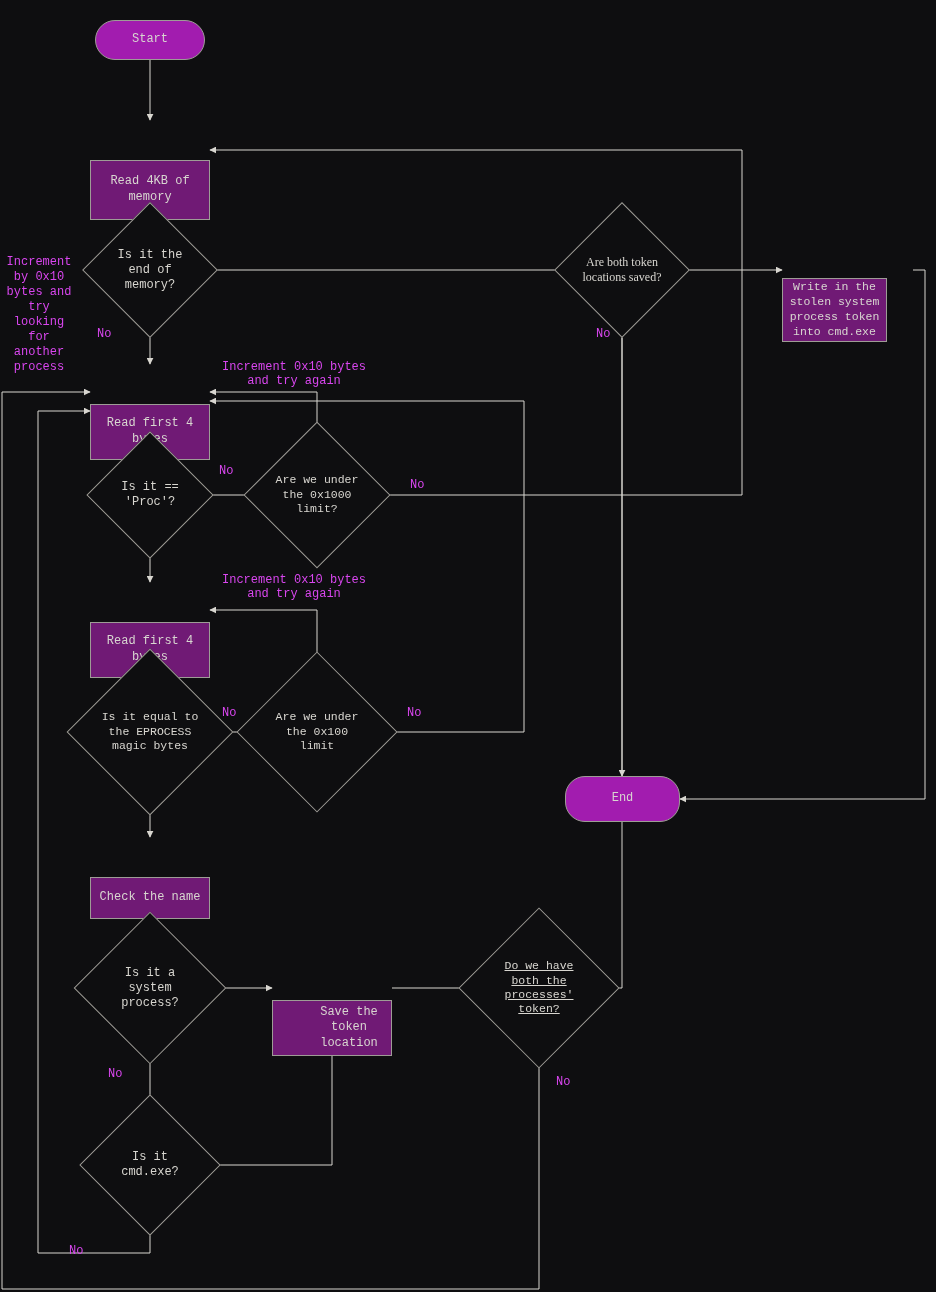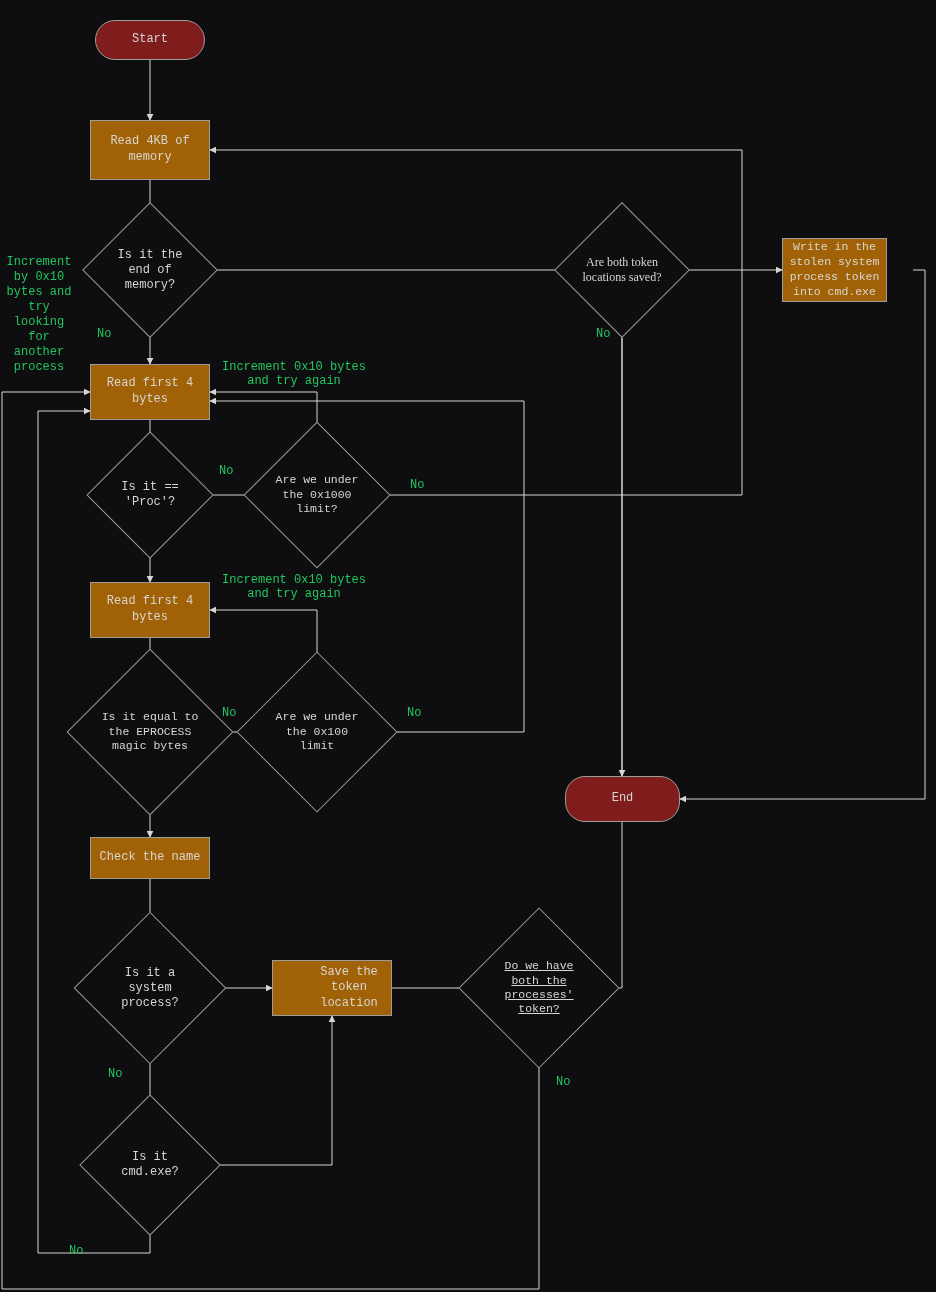--- a/index.html
+++ b/index.html
@@ -21,26 +21,27 @@
     display: flex;
     align-items: center;
     justify-content: center;
     text-align: center;
     line-height: 1.3;
     padding: 4px 6px;
     color: #d8d6d0;
   }
   .rect {
     border: 1px solid #9e9c96;
-    background: #a16207;
+    background: #701a75;
+    margin-top: 40px;
   }
   .round {
     border: 1px solid #9e9c96;
     border-radius: 20px;
-    background: #7f1d1d;
+    background: #a21caf;
   }
   .diamond {
     width: 100%;
     height: 100%;
     transform: rotate(45deg);
     border: 1px solid #9e9c96;
     background: #0e0e10;
   }
   .diamond-wrap {
     position: absolute;
@@ -50,21 +51,21 @@
     top: 0; left: 0; right: 0; bottom: 0;
     display: flex;
     align-items: center;
     justify-content: center;
     text-align: center;
     padding: 6px;
     line-height: 1.25;
   }
   .edge-label {
     position: absolute;
-    color: #22c55e;
+    color: #d946ef;
     font-size: 12px;
     white-space: pre;
     text-align: center;
   }
 </style>
 </head>
 <body>
 
 <svg width="936" height="1292">
   <defs>

